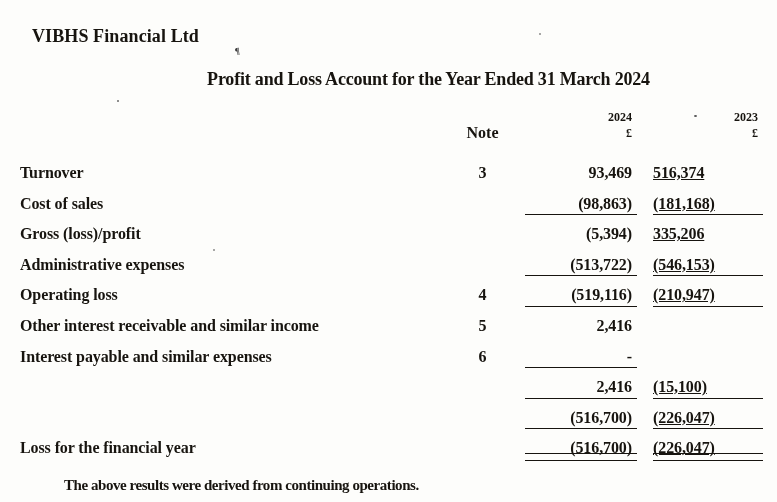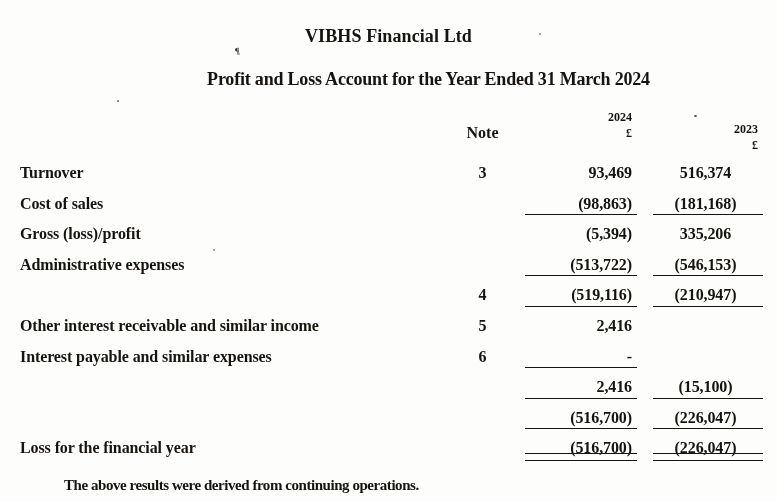--- a/index.html
+++ b/index.html
@@ -12,40 +12,40 @@
     background: var(--paper);
     font-family: "Liberation Serif", "DejaVu Serif", serif;
     color: var(--ink);
     font-weight: 700;
     overflow: hidden;
   }
   .page { position: absolute; top: 0; left: 0; width: 777px; height: 502px; }
 
   .title {
     position: absolute; top: 26px; left: 0; width: 100%;
-    text-align: center; font-size: 18px; letter-spacing: 0.1px;
+    font-size: 18px; letter-spacing: 0.1px; padding-left: 32px;
   }
   .subtitle {
     position: absolute; top: 69px; left: 0; width: 100%;
     text-align: center; font-size: 18px; letter-spacing: -0.2px; margin-left: 40px;
   }
 
   
   .h-note  { position: absolute; top: 125px; left: 450px; width: 65px; text-align: center; font-size: 16px; line-height: 16px; }
   .h-col   { position: absolute; text-align: right; font-size: 12px; line-height: 16px; padding-right: 5px; }
   .h-y1    { top: 109px; left: 525px; width: 112px; }
-  .h-y2    { top: 109px; left: 653px; width: 110px; margin-top: 12px; }
+  .h-y2    { top: 109px; left: 653px; width: 110px; }
 
   .rows { position: absolute; top: 158px; left: 0; width: 777px; }
   .row  { position: relative; height: 30.6px; font-size: 16px; }
   .c    { position: absolute; top: 0; height: 100%; line-height: 30.6px; letter-spacing: -0.1px; }
   .c.label { left: 20px;  width: 430px; }
   .c.note  { left: 450px; width: 65px;  text-align: center; }
   .c.v1    { left: 525px; width: 112px; text-align: right; padding-right: 5px; }
-  .c.v2    { left: 653px; width: 110px; text-align: center; padding-right: 5px; }
+  .c.v2    { left: 653px; width: 110px; text-align: left; padding-right: 5px; text-decoration: underline; }
 
   .u1::after {
     content: ""; position: absolute; left: 0; right: 0; bottom: 4px;
     border-top: 1.8px solid var(--ink);
   }
   .u2::after {
     content: ""; position: absolute; left: 0; right: 0; bottom: 3px; height: 5.5px;
     border-top: 1.8px solid var(--ink);
     border-bottom: 1.8px solid var(--ink);
   }
@@ -109,20 +109,21 @@
     </div>
 
     <div class="row">
       <div class="c label">Administrative expenses</div>
       <div class="c note"></div>
       <div class="c v1 u1">(513,722)</div>
       <div class="c v2 u1">(546,153)</div>
     </div>
 
     <div class="row">
+      <div class="c label">Operating loss</div>
       <div class="c note">4</div>
       <div class="c v1 u1">(519,116)</div>
       <div class="c v2 u1">(210,947)</div>
     </div>
 
     <div class="row">
       <div class="c label">Other interest receivable and similar income</div>
       <div class="c note">5</div>
       <div class="c v1">2,416</div>
     </div>

